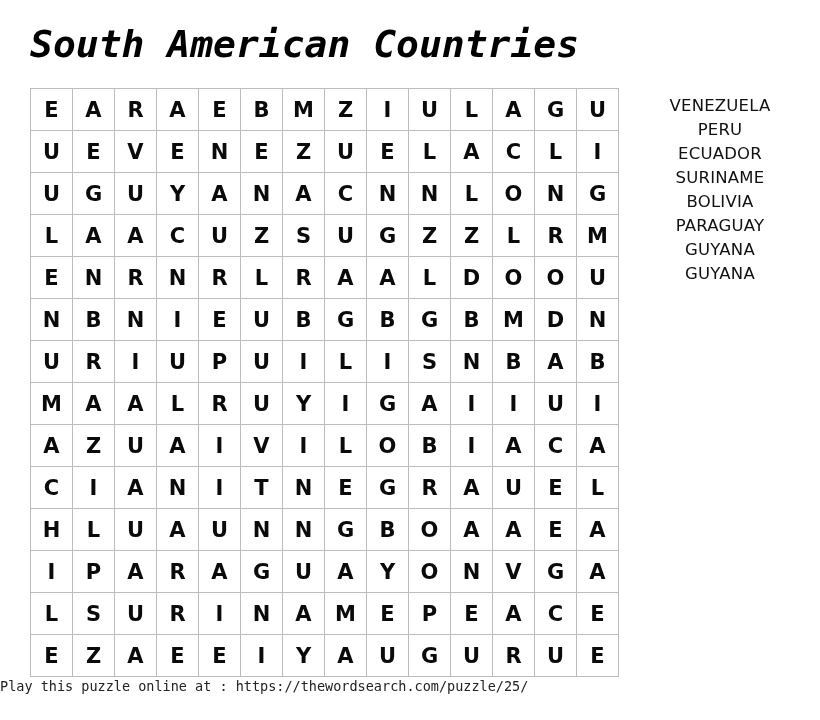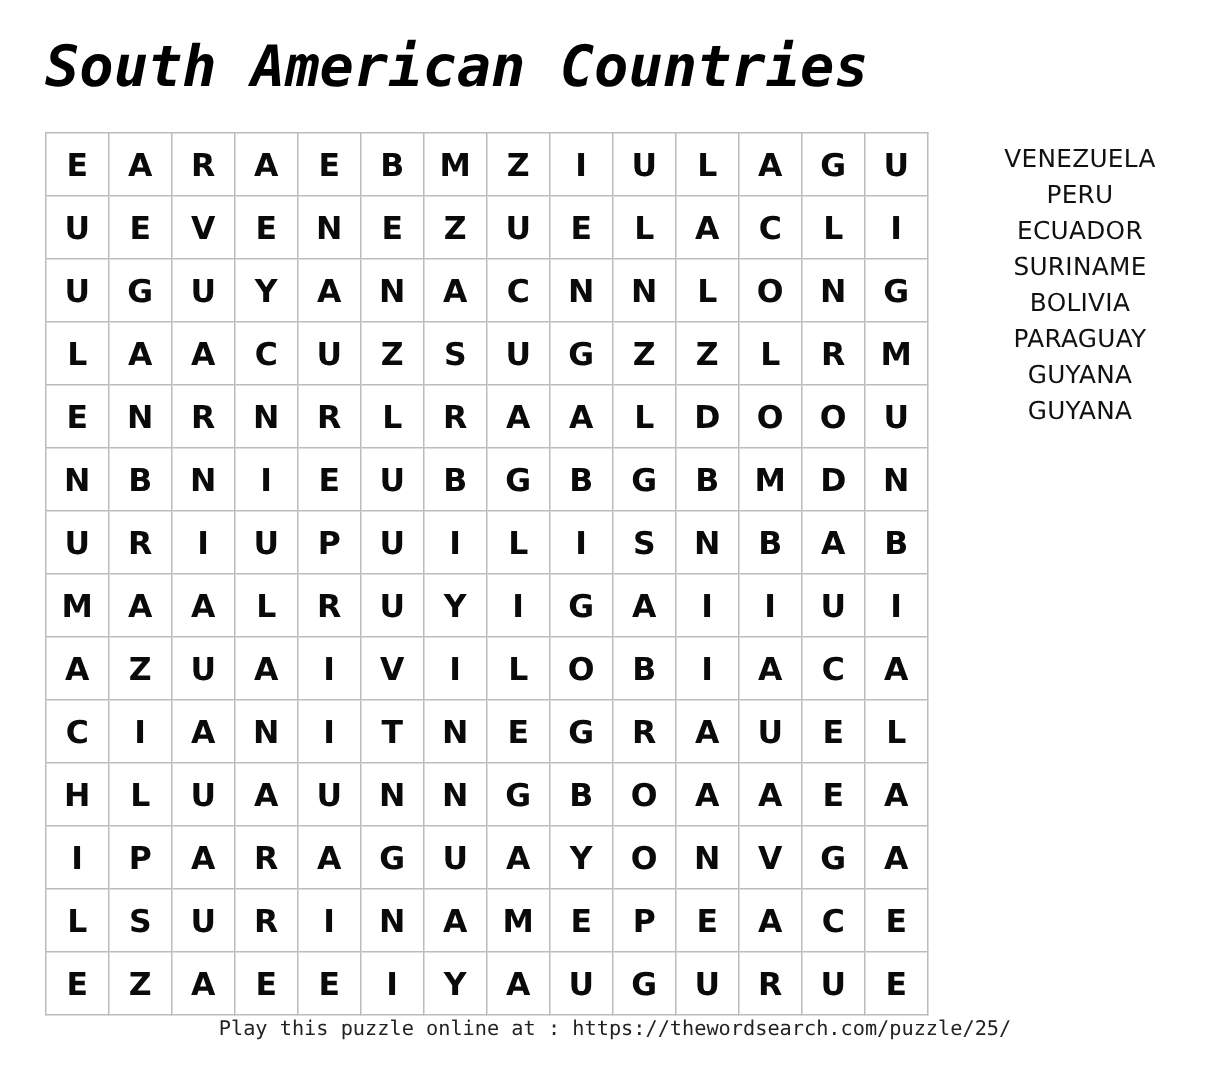--- a/index.html
+++ b/index.html
@@ -60,21 +60,20 @@
     font-size: 16.5px;
     line-height: 24px;
     color: #111111;
     letter-spacing: 0.2px;
   }
   #footer {
     position: absolute;
     left: 0;
     right: 0;
     top: 678px;
-    text-align: center;
     font-family: "DejaVu Sans Mono", monospace;
     font-size: 13.5px;
     color: #222222;
   }
 </style>
 </head>
 <body>
 
 <div id="title">South American Countries</div>
 

